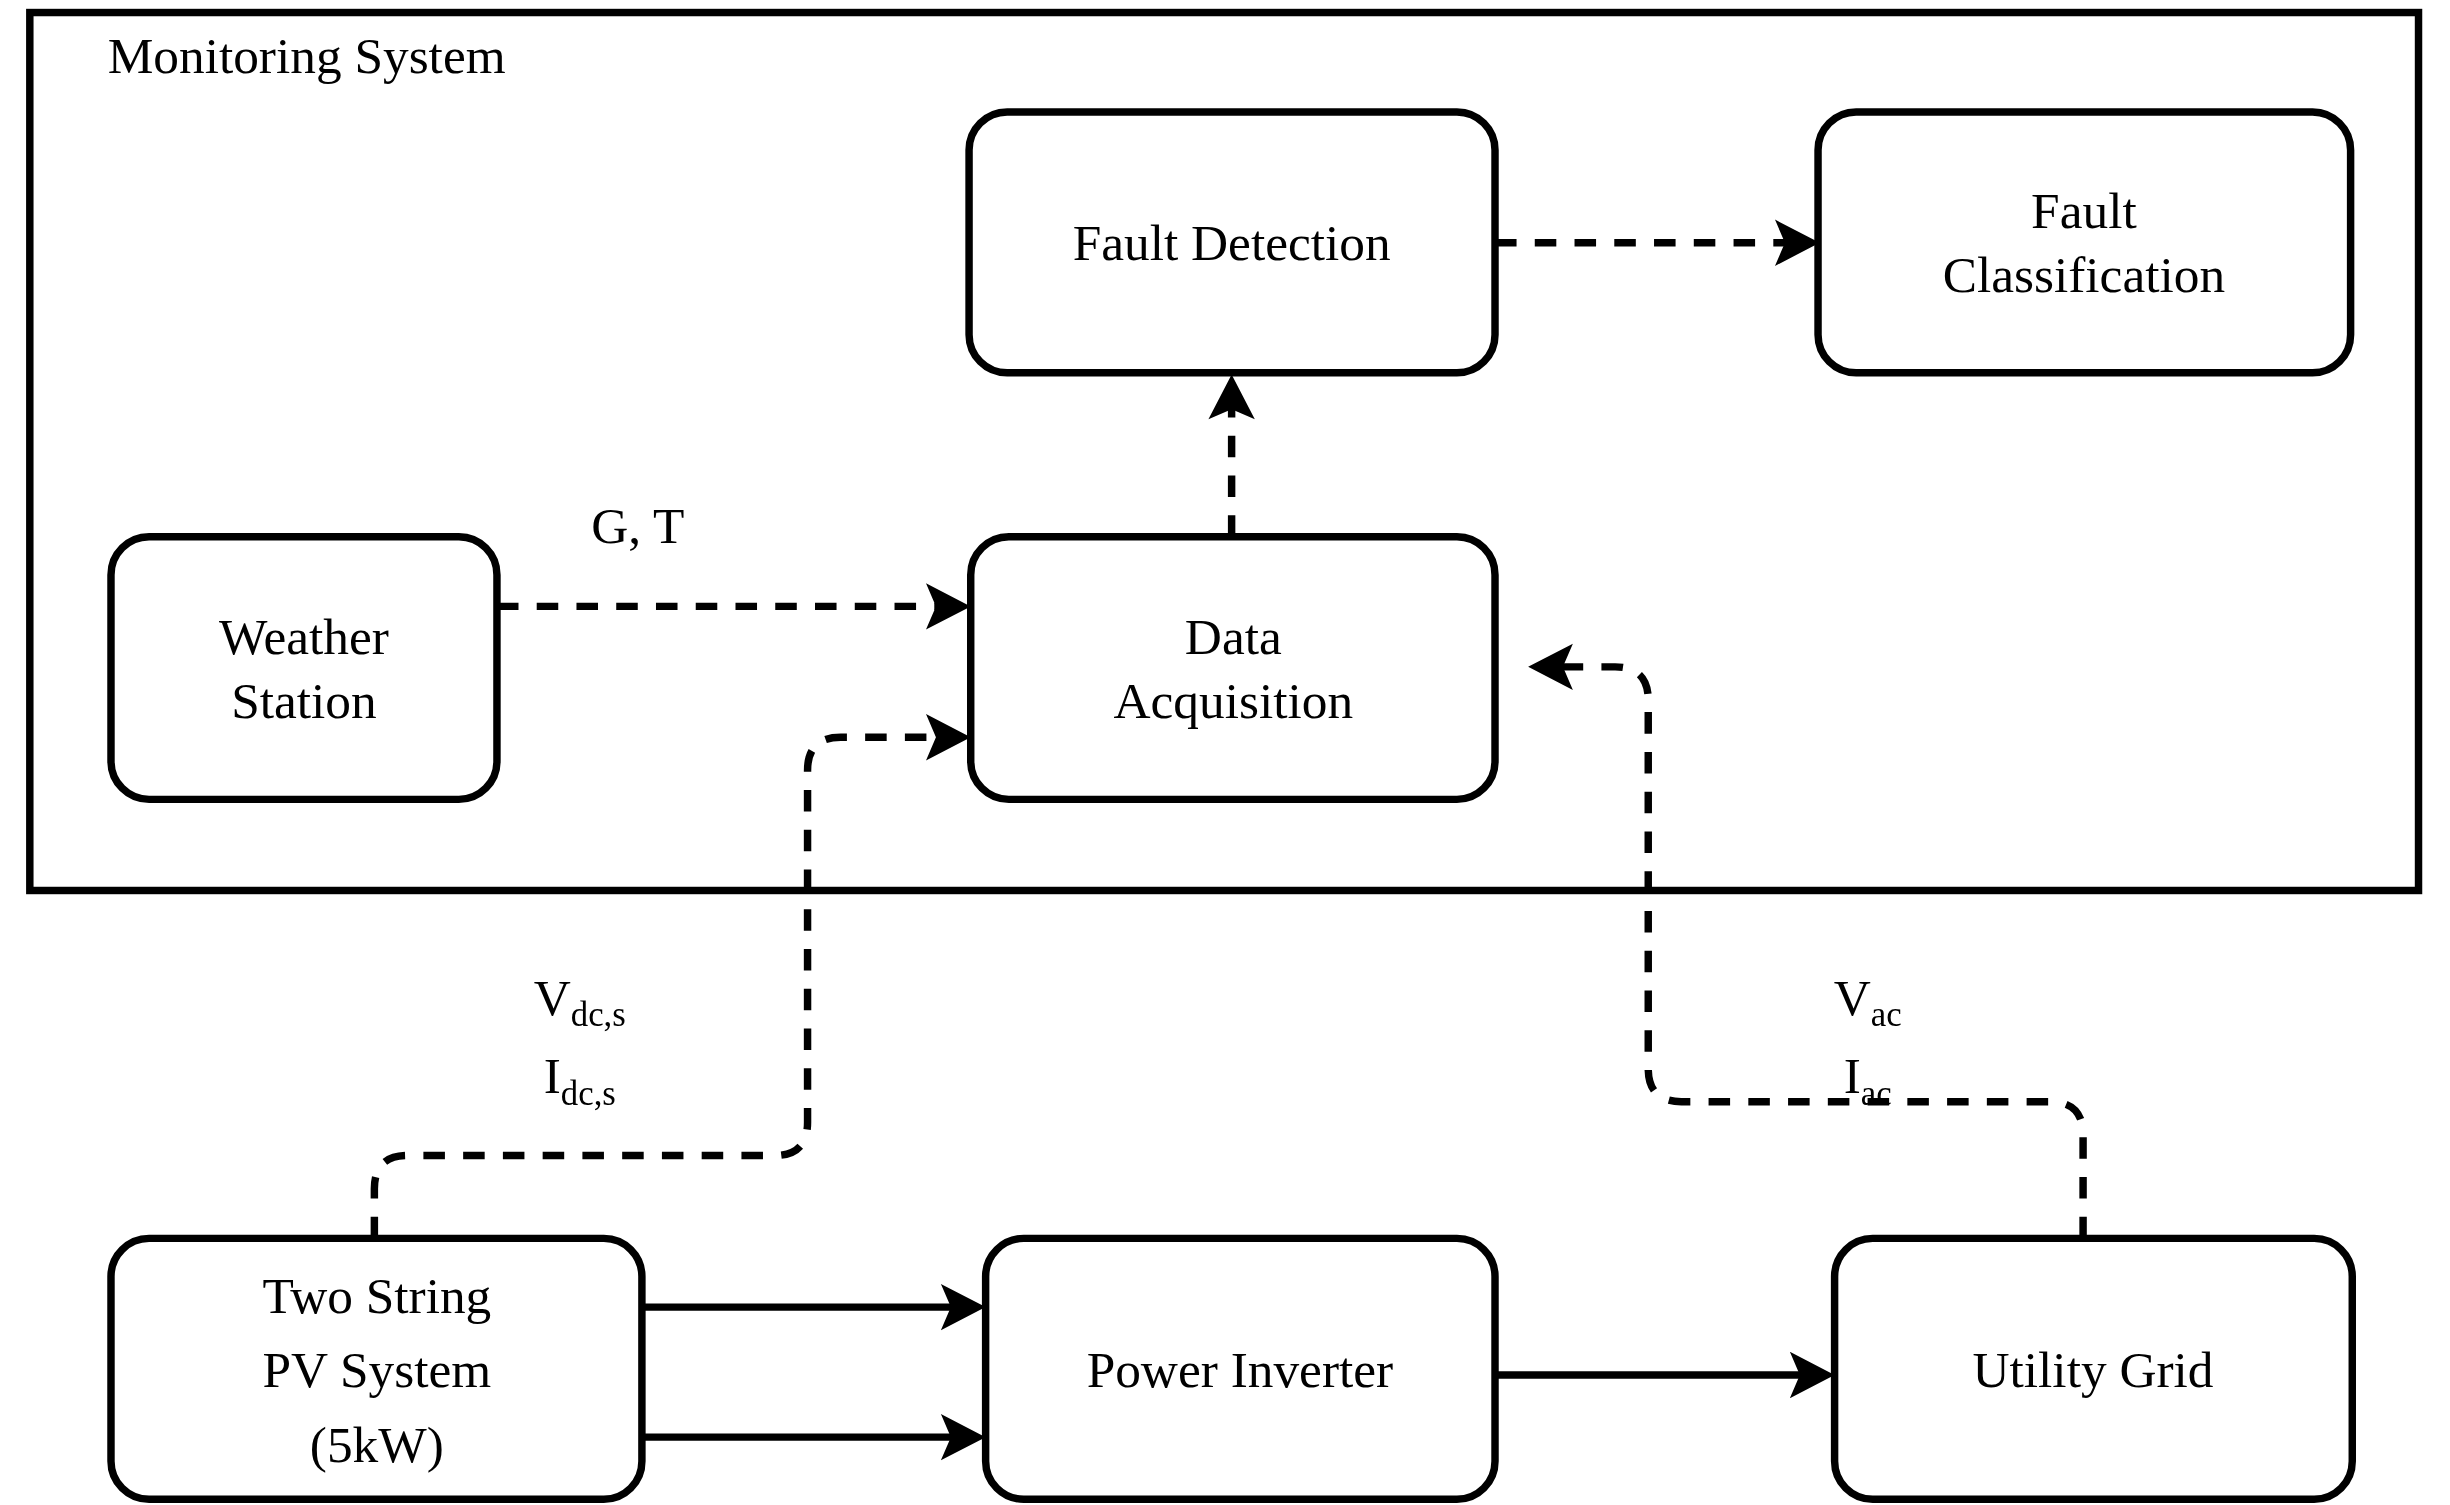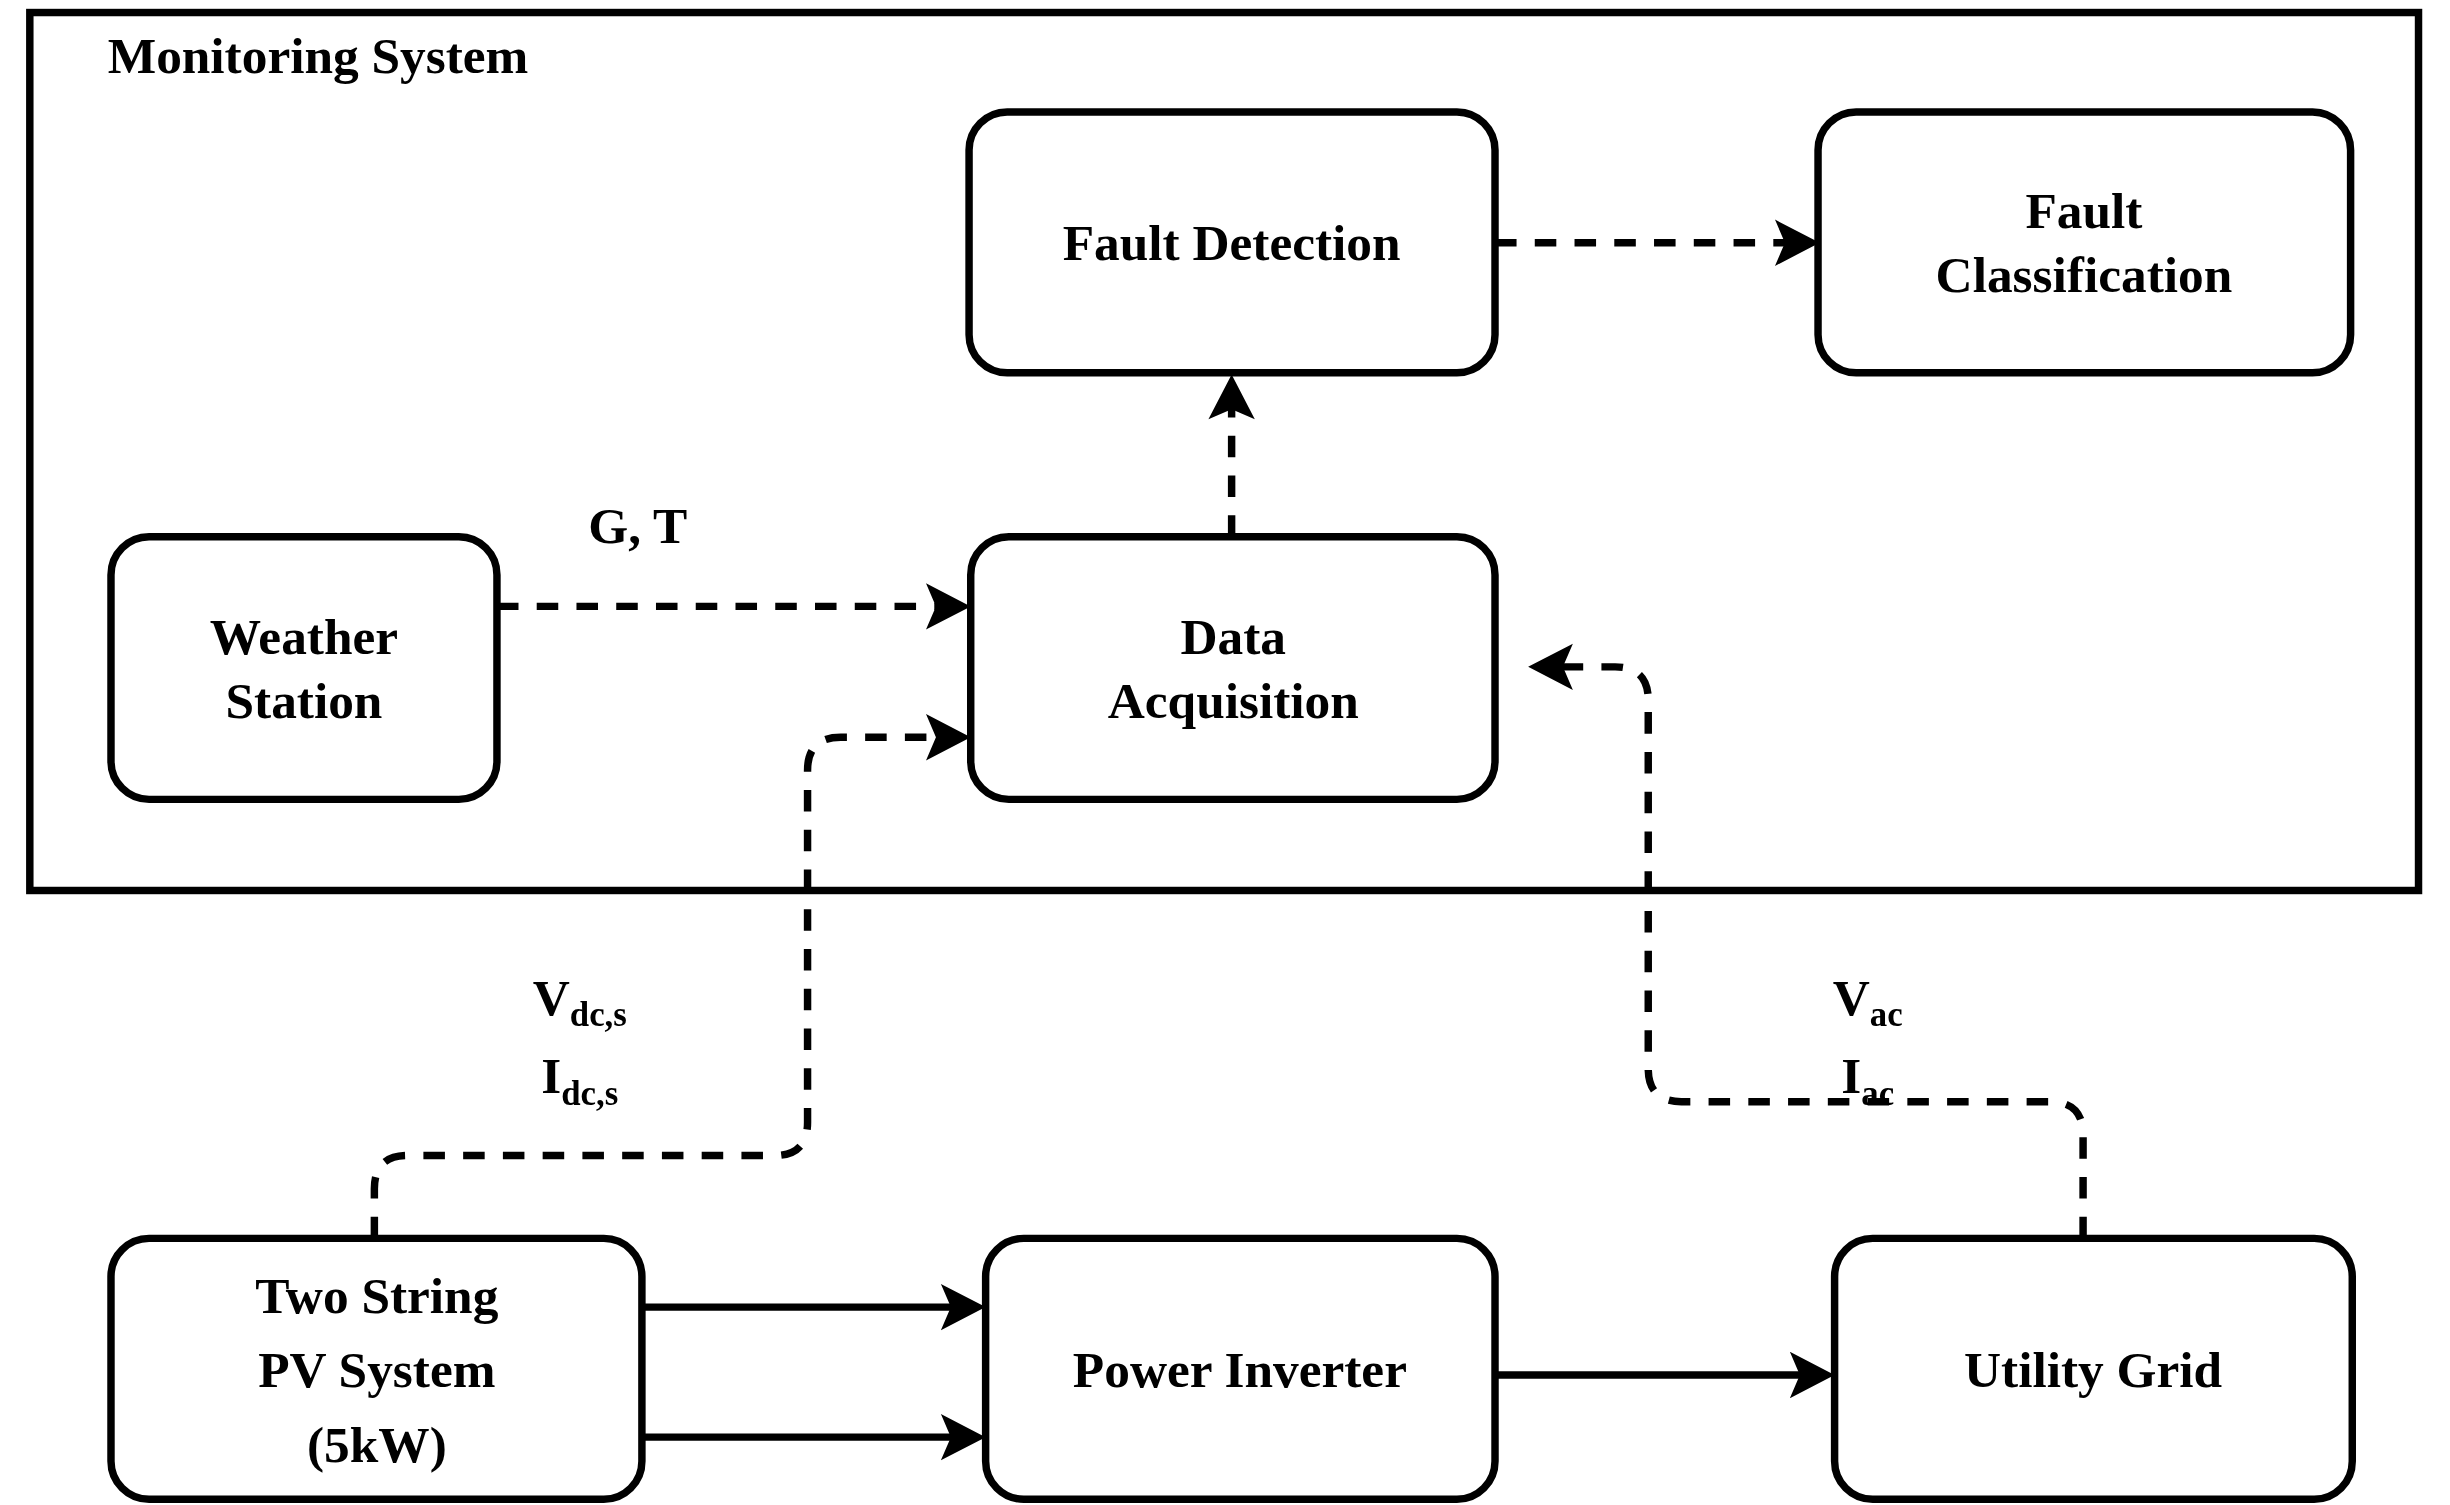--- a/index.html
+++ b/index.html
@@ -6,21 +6,20 @@
     margin: 0;
     padding: 0;
     background: #ffffff;
   }
   #stage {
     position: relative;
     width: 2450px;
     height: 1506px;
     background: #ffffff;
     overflow: hidden;
-    font-weight: bold;
   }
   svg#diagram {
     position: absolute;
     top: 0; left: 0;
     width: 2450px;
     height: 1506px;
     display: block;
   }
   .box-rect {
     fill: #ffffff;

